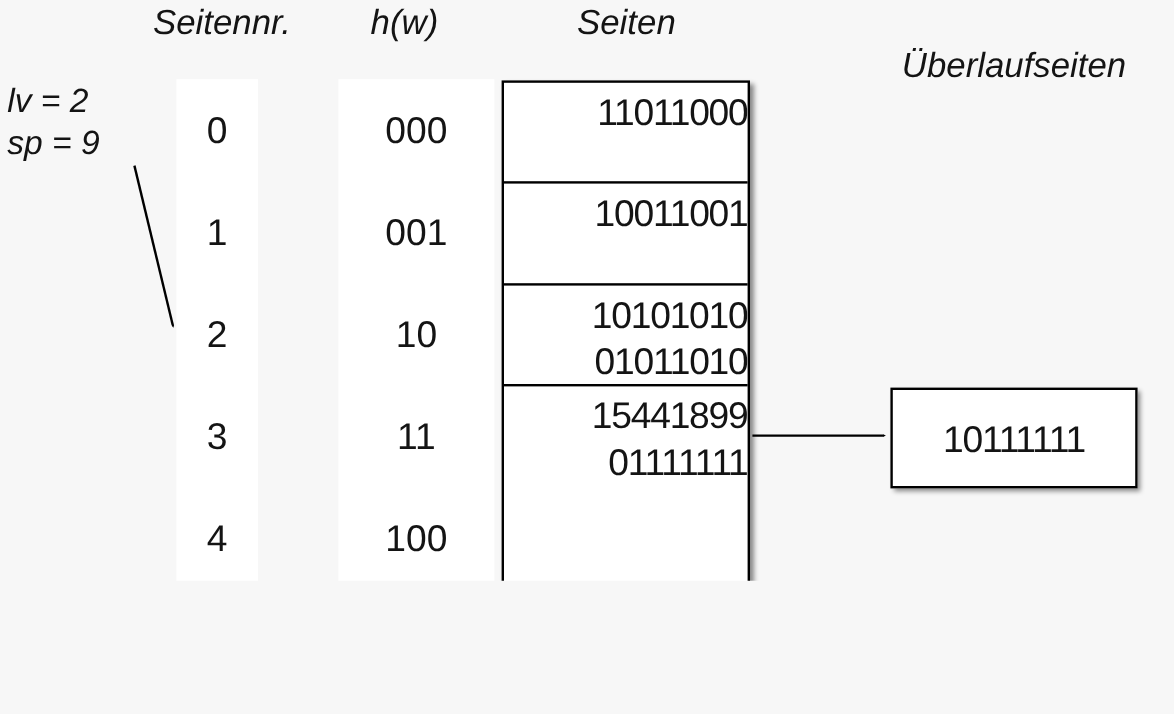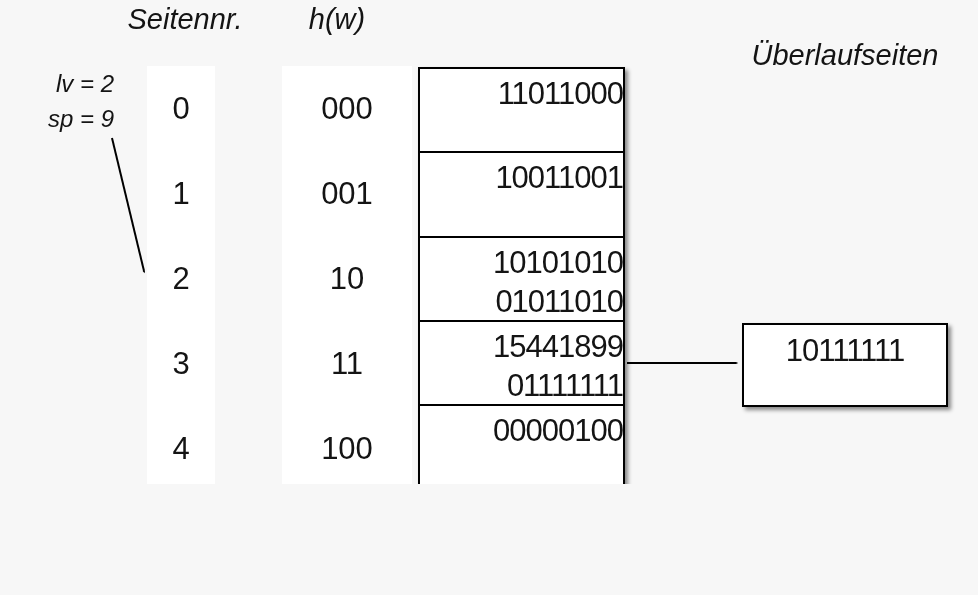--- a/index.html
+++ b/index.html
@@ -35,23 +35,23 @@
   .hdr-hw       { left: 337px; }
   .hdr-seiten   { left: 522px; }
   .hdr-ueberlauf{ left: 845px; margin-top: 36px; }
 
   
   .annotation {
     position: absolute;
     left: 6px;
     top: 66px;
     width: 108px;
-    text-align: right;
+    text-align: left;
     font-style: italic;
-    font-size: 24px;
+    font-size: 28px;
     line-height: 35px;
     white-space: nowrap;
   }
 
   
   .vcol {
     position: absolute;
     top: 66px;
     height: 511px;
     background: var(--panel);
@@ -105,39 +105,40 @@
     top: 323px;
     width: 206px;
     height: 84px;
     box-sizing: border-box;
     border: 2px solid var(--border);
     background: var(--panel);
     box-shadow: 3px 3px 4px rgba(0,0,0,0.45);
     display: flex;
     flex-direction: column;
     align-items: center;
-    padding-top: 6px;
+    padding-top: 22px;
   }
 
   
   .overlay {
     position: absolute;
     left: 0; top: 0;
     width: 978px; height: 595px;
     pointer-events: none;
   }
   .overlay line { stroke: var(--border); stroke-width: 2; fill: none; }
 </style>
 </head>
 <body>
 
 <div class="canvas">
 
   <div class="hdr hdr-seitennr">Seitennr.</div>
   <div class="hdr hdr-hw">h(w)</div>
+  <div class="hdr hdr-seiten">Seiten</div>
   <div class="hdr hdr-ueberlauf">Überlaufseiten</div>
 
   <div class="annotation">
     <div>lv = 2</div>
     <div>sp = 9</div>
   </div>
 
   <div class="vcol vcol-pagenr">
     <div class="vcell">0</div>
     <div class="vcell">1</div>
@@ -166,24 +167,20 @@
       <div class="bline"></div>
     </div>
     <div class="prow">
       <div class="bline">10101010</div>
       <div class="bline">01011010</div>
     </div>
     <div class="prow">
       <div class="bline">15441899</div>
       <div class="bline">01111111</div>
     </div>
-    <div class="prow">
-      <div class="bline">00000100</div>
-      <div class="bline"></div>
-    </div>
   </div>
 
   <div class="overflow-box">
     <div class="bline">10111111</div>
   </div>
 
   <svg class="overlay" viewBox="0 0 978 595" xmlns="http://www.w3.org/2000/svg">
     <defs>
       <marker id="openArrow" markerWidth="20" markerHeight="16" refX="0" refY="7" orient="auto" markerUnits="userSpaceOnUse">
         <path d="M -12,1 L 0,7 L -12,13" fill="none" stroke="#000000" stroke-width="2"></path>

